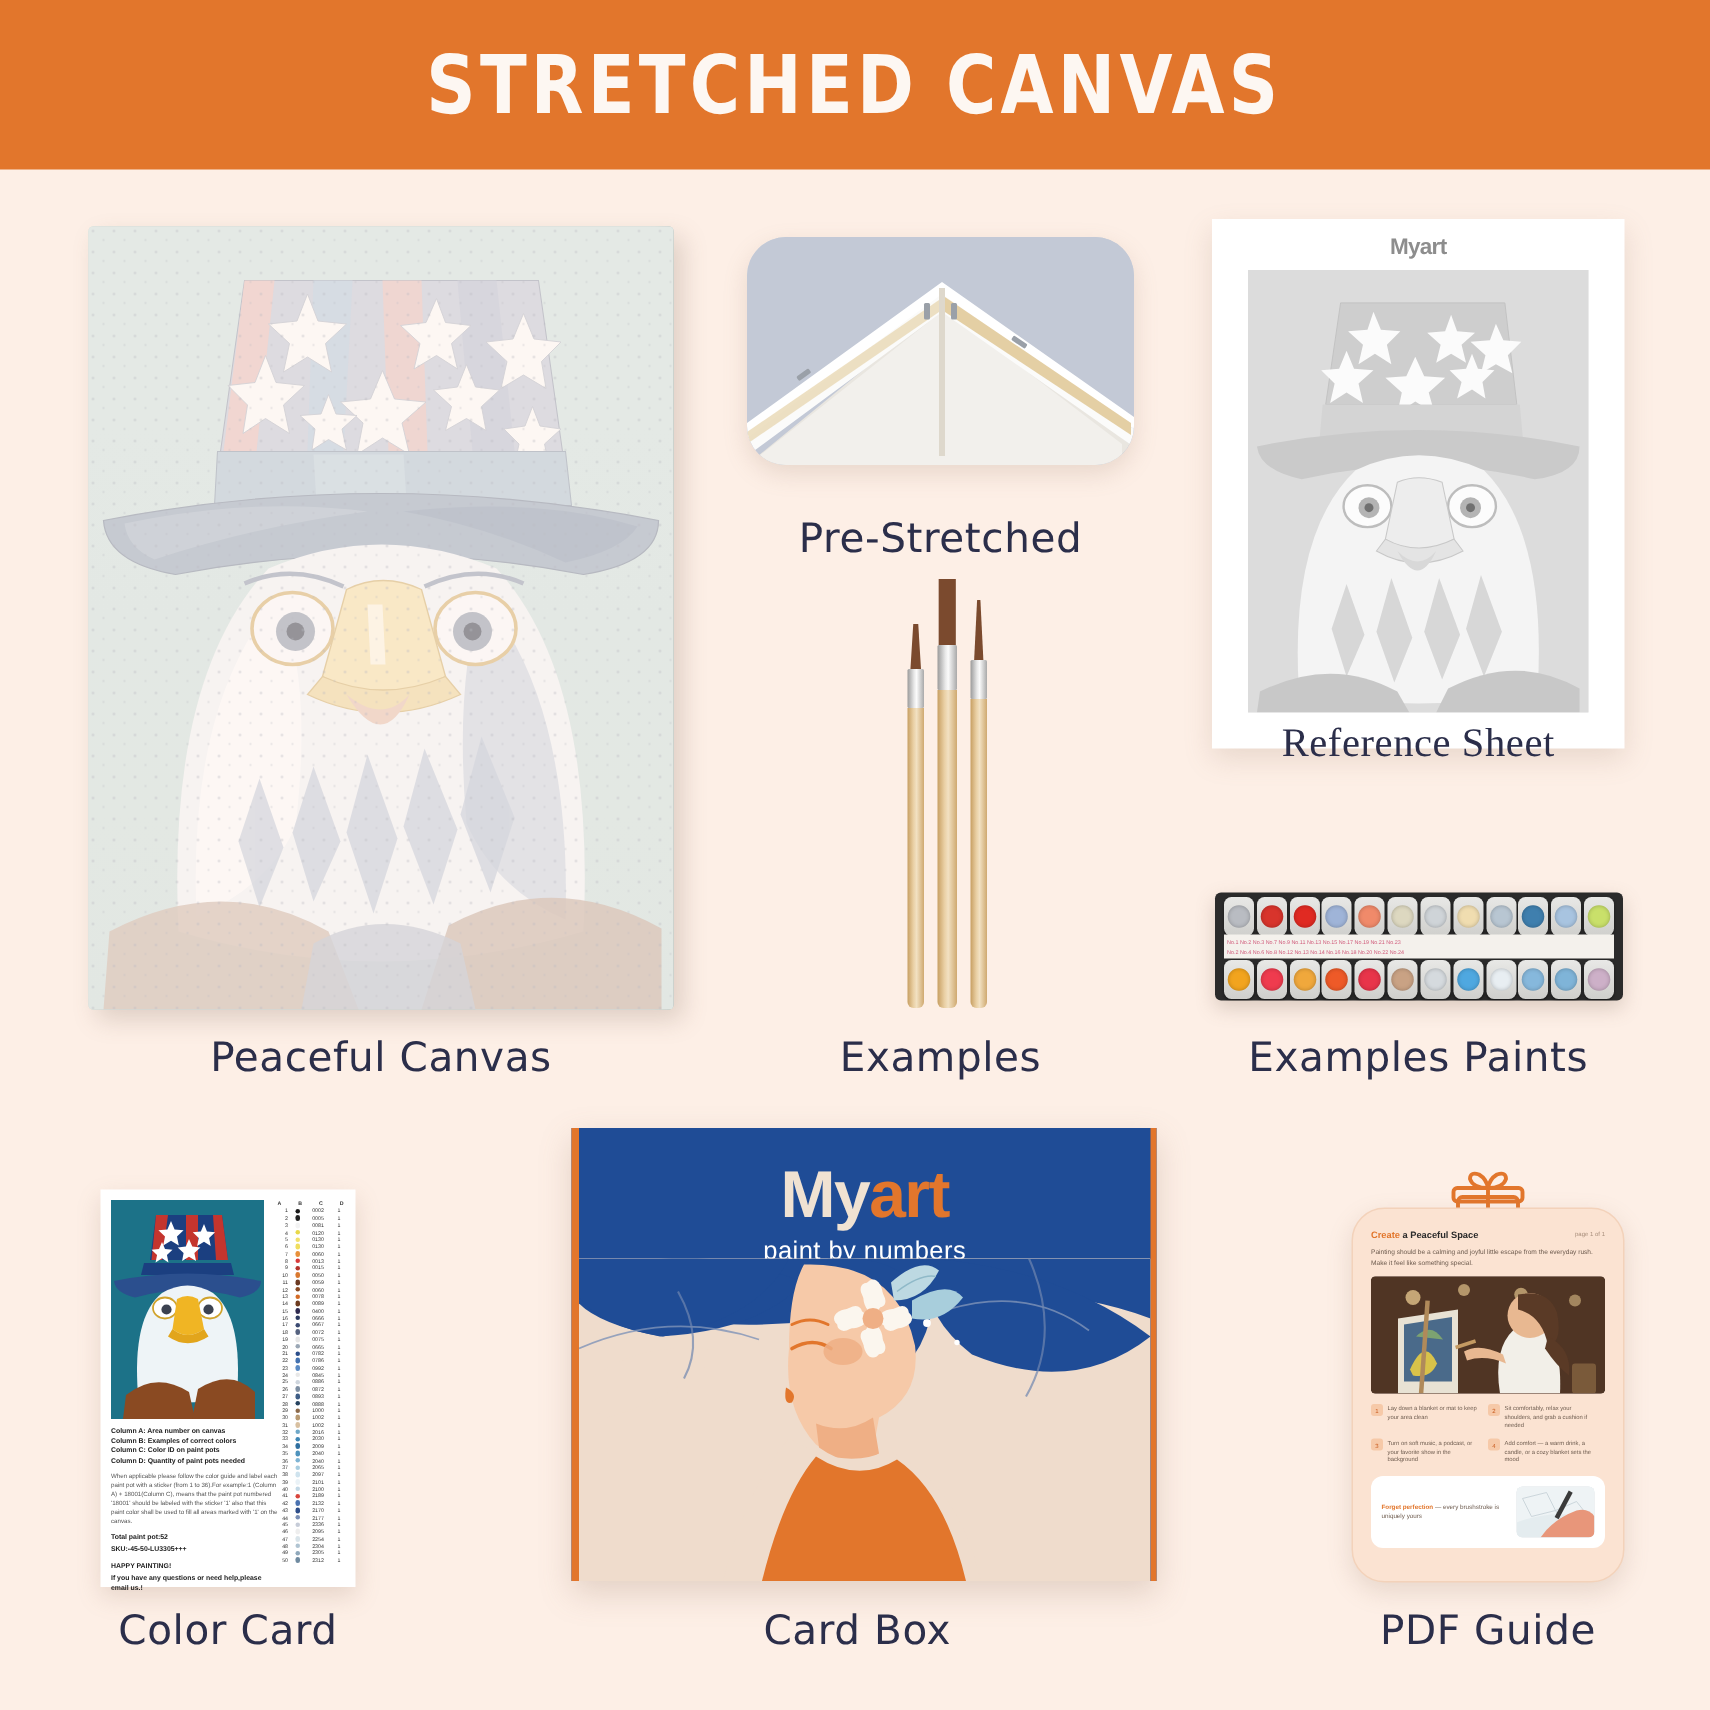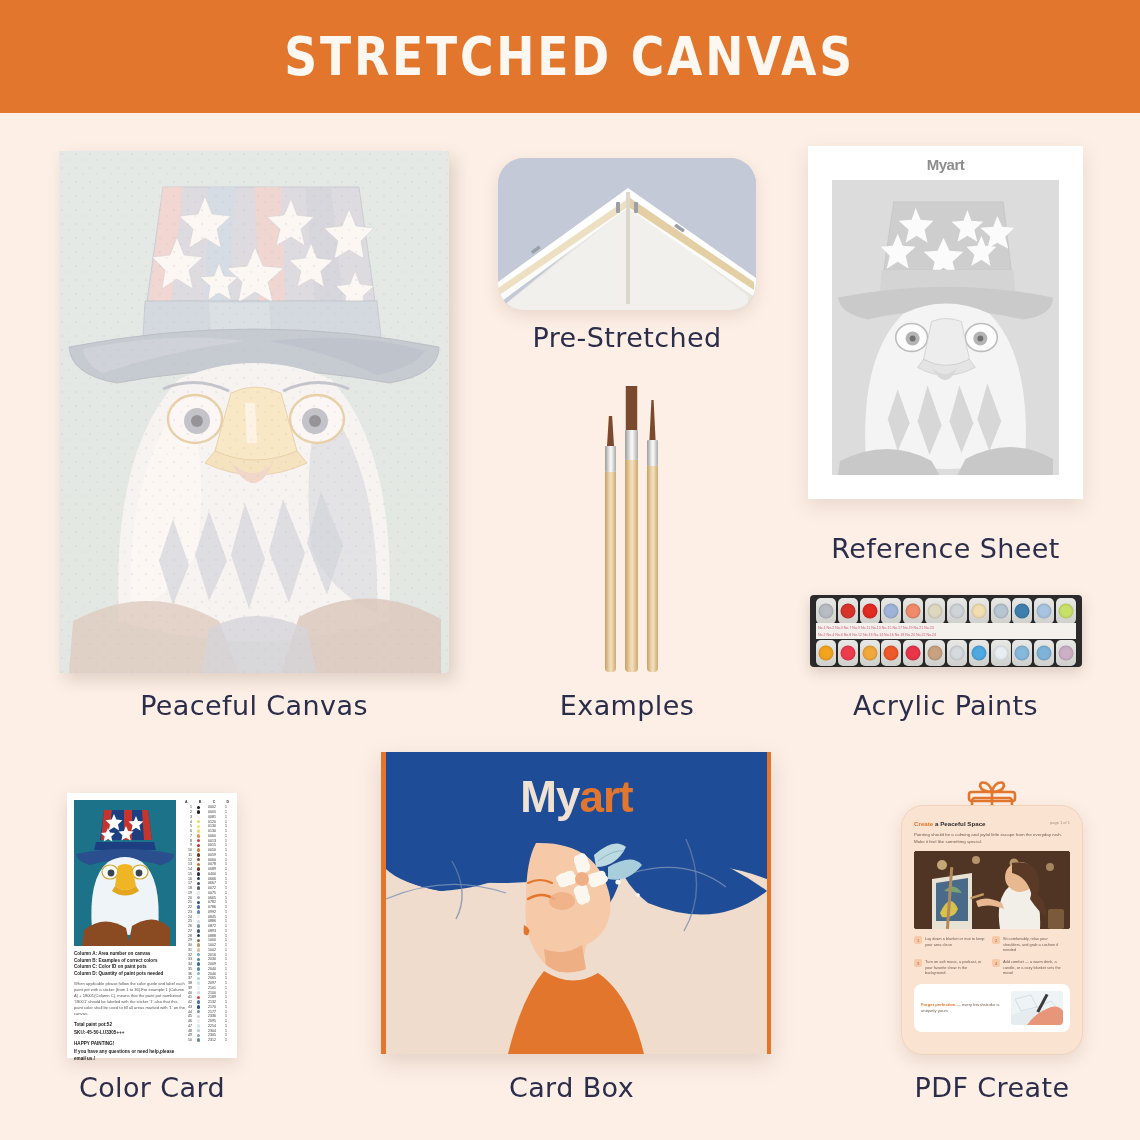--- a/index.html
+++ b/index.html
@@ -252,21 +252,21 @@
     <path d="M132 40 L256 124 L256 132 L132 50 Z" fill="#e4cfa4"></path>
     <path d="M0 130 L128 42 L128 50 L0 138 Z" fill="#e8d8b4" opacity=".8"></path>
     <g fill="#9aa0a8">
       <rect x="118" y="44" width="4" height="11" rx="1"></rect>
       <rect x="136" y="44" width="4" height="11" rx="1"></rect>
       <rect x="33" y="90" width="10" height="3.5" rx="1" transform="rotate(-36 38 92)"></rect>
       <rect x="176" y="68" width="11" height="3.5" rx="1" transform="rotate(34 181 70)"></rect>
     </g>
   </svg>
 </div>
-<div class="caption" style="left:498px;top:322px;width:258px;">Pre-Stretched</div>
+<div class="caption" style="left:498px;top:344px;width:258px;">Pre-Stretched</div>
 
 <div class="refsheet">
   <div class="ref-logo">Myart</div>
   <div class="ref-img">
     <svg viewBox="0 0 228 296" width="100%" height="100%" preserveAspectRatio="none">
       <rect width="228" height="296" fill="#dcdcdc"></rect>
       <path d="M52 90 L62 22 L172 22 L180 90 Z" fill="#cecece" stroke="#c0c0c0" stroke-width=".6"></path>
       <g fill="#fbfbfb">
         <path d="M84 28 l5 12 13 1 -9 9 3 13 -11 -7 -11 7 3 -13 -10 -9 13 -1z"></path>
         <path d="M136 30 l4 11 12 1 -9 8 3 12 -10 -6 -10 6 3 -12 -9 -8 12 -1z"></path>
@@ -291,21 +291,21 @@
         <path d="M66 210 L78 244 L66 272 L56 240 Z"></path>
         <path d="M96 206 L110 246 L98 276 L86 242 Z"></path>
         <path d="M128 206 L142 244 L130 274 L118 242 Z"></path>
         <path d="M156 204 L170 242 L158 272 L146 240 Z"></path>
       </g>
       <path d="M8 282 Q56 258 100 282 L108 296 L6 296 Z" fill="#c8c8c8"></path>
       <path d="M134 280 Q180 256 222 280 L222 296 L126 296 Z" fill="#c8c8c8"></path>
     </svg>
   </div>
 </div>
-<div class="caption" style="left:808px;top:533px;width:275px;">Reference Sheet</div>
+<div class="caption" style="left:808px;top:480px;width:275px;font-family:Liberation Serif, serif;">Reference Sheet</div>
 
 <div class="brushes">
   <div class="brush" style="left:20px;height:256px;">
     <div class="handle" style="height:200px;"></div>
     <div class="ferrule" style="bottom:200px;height:26px;"></div>
     <div class="tip" style="bottom:226px;height:30px;clip-path:polygon(35% 0,65% 0,82% 100%,18% 100%);"></div>
   </div>
   <div class="brush" style="left:40px;height:286px;width:13px;">
     <div class="handle" style="height:212px;"></div>
     <div class="ferrule" style="bottom:212px;height:30px;"></div>
@@ -394,21 +394,21 @@
         <i style="background: rgb(134, 184, 220);"></i>
       </div>
       <div class="pot">
         <i style="background: rgb(127, 180, 216);"></i>
       </div>
       <div class="pot">
         <i style="background: rgb(205, 176, 200);"></i>
       </div>
     </div>
 </div>
-<div class="caption" style="left:808px;top:690px;width:275px;">Acrylic Paints</div>
+<div class="caption" style="left:808px;top:690px;width:275px;">Examples Paints</div>
 
 <div class="colorcard">
   <div class="cc-img">
     <svg viewBox="0 0 102 146" width="102" height="146">
       <rect width="102" height="146" fill="#1c7288"></rect>
       <path d="M26 40 L30 10 L74 10 L78 40 Z" fill="#1b3f80"></path>
       <path d="M30 10 L38 10 L34 40 L27 40 Z" fill="#c4352e"></path>
       <path d="M50 10 L58 10 L58 40 L50 40 Z" fill="#c4352e"></path>
       <path d="M68 10 L74 10 L78 40 L70 40 Z" fill="#c4352e"></path>
       <g fill="#fff">
@@ -855,20 +855,21 @@
       </div>
   </div>
 </div>
 <div class="caption" style="left:57px;top:1072px;width:190px;">Color Card</div>
 
 <div class="myartbox">
   <div class="mb-logo">
     <div class="l1">
       <span class="my">My</span><span class="art">art</span>
     </div>
+    <div class="l2">paint by numbers</div>
   </div>
   <div class="mb-art">
     <svg viewBox="0 0 381 215" width="100%" height="100%" preserveAspectRatio="none">
       <rect width="381" height="215" fill="#EFDCCC"></rect>
       <path d="M0 0 L381 0 L381 40 Q300 10 200 34 Q110 56 0 30 Z" fill="#1F4C96"></path>
       <path d="M0 14 Q70 -16 150 16 Q120 48 54 52 Q14 44 0 30 Z" fill="#1F4C96"></path>
       <path d="M232 0 Q320 6 381 52 Q330 92 262 64 Q226 36 232 0 Z" fill="#1F4C96"></path>
       <path d="M0 0 L140 0 Q120 40 56 52 Q16 46 0 26 Z" fill="#1F4C96"></path>
       <path d="M166 0 Q214 -4 236 30 Q230 72 196 86 Q160 66 158 30 Z" fill="#1F4C96"></path>
       <path d="M0 86 Q40 52 96 62 Q60 96 18 106 Q4 100 0 86 Z" fill="#EFDCCC"></path>
@@ -971,13 +972,13 @@
         <g stroke="#c6d2d8" stroke-width=".6" fill="none">
           <path d="M4 8 L20 4 L26 16 L10 20 Z"></path>
             <path d="M26 16 L40 10 L48 20 L32 26 Z"></path>
         </g>
         <path d="M16 34 Q24 22 40 16 Q48 14 52 20 L52 34 Z" fill="#e8967a"></path>
         <rect x="30" y="2" width="3" height="20" fill="#3a3a3a" transform="rotate(28 31 12)"></rect>
       </svg>
     </div>
   </div>
 </div>
-<div class="caption" style="left:901px;top:1072px;width:182px;">PDF Create</div>
+<div class="caption" style="left:901px;top:1072px;width:182px;">PDF Guide</div>
 
 </body></html>

